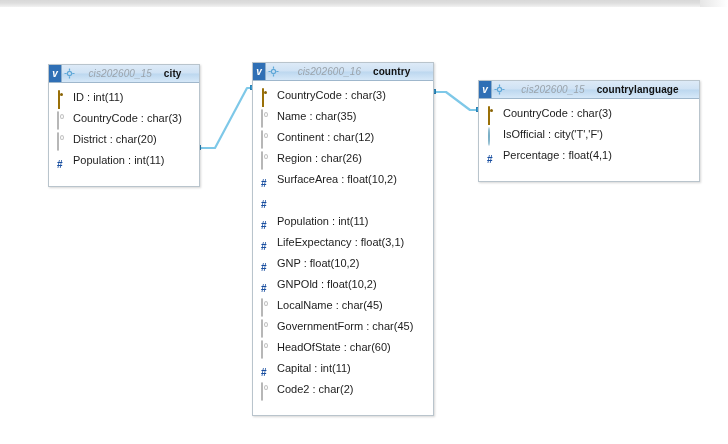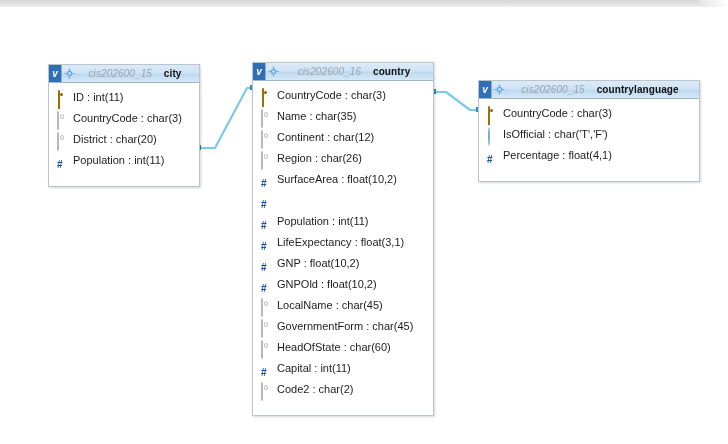--- a/index.html
+++ b/index.html
@@ -290,21 +290,21 @@
         <span class="hdr-schema">cis202600_15</span><span>&nbsp;</span><span class="hdr-name">countrylanguage</span>
       </div>
     </div>
     <div class="fields">
       <div class="field-row">
         <span class="f-icon"><span class="ic-key"></span></span>
         <span class="f-text">CountryCode : char(3)</span>
       </div>
       <div class="field-row">
         <span class="f-icon"><span class="ic-diamond"></span></span>
-        <span class="f-text">IsOfficial : char('T','F')</span>
+        <span class="f-text">IsOfficial : city('T','F')</span>
       </div>
       <div class="field-row">
         <span class="f-icon"><span class="ic-hash">#</span></span>
         <span class="f-text">Percentage : float(4,1)</span>
       </div>
     </div>
   </div>
 
 </div>
 

